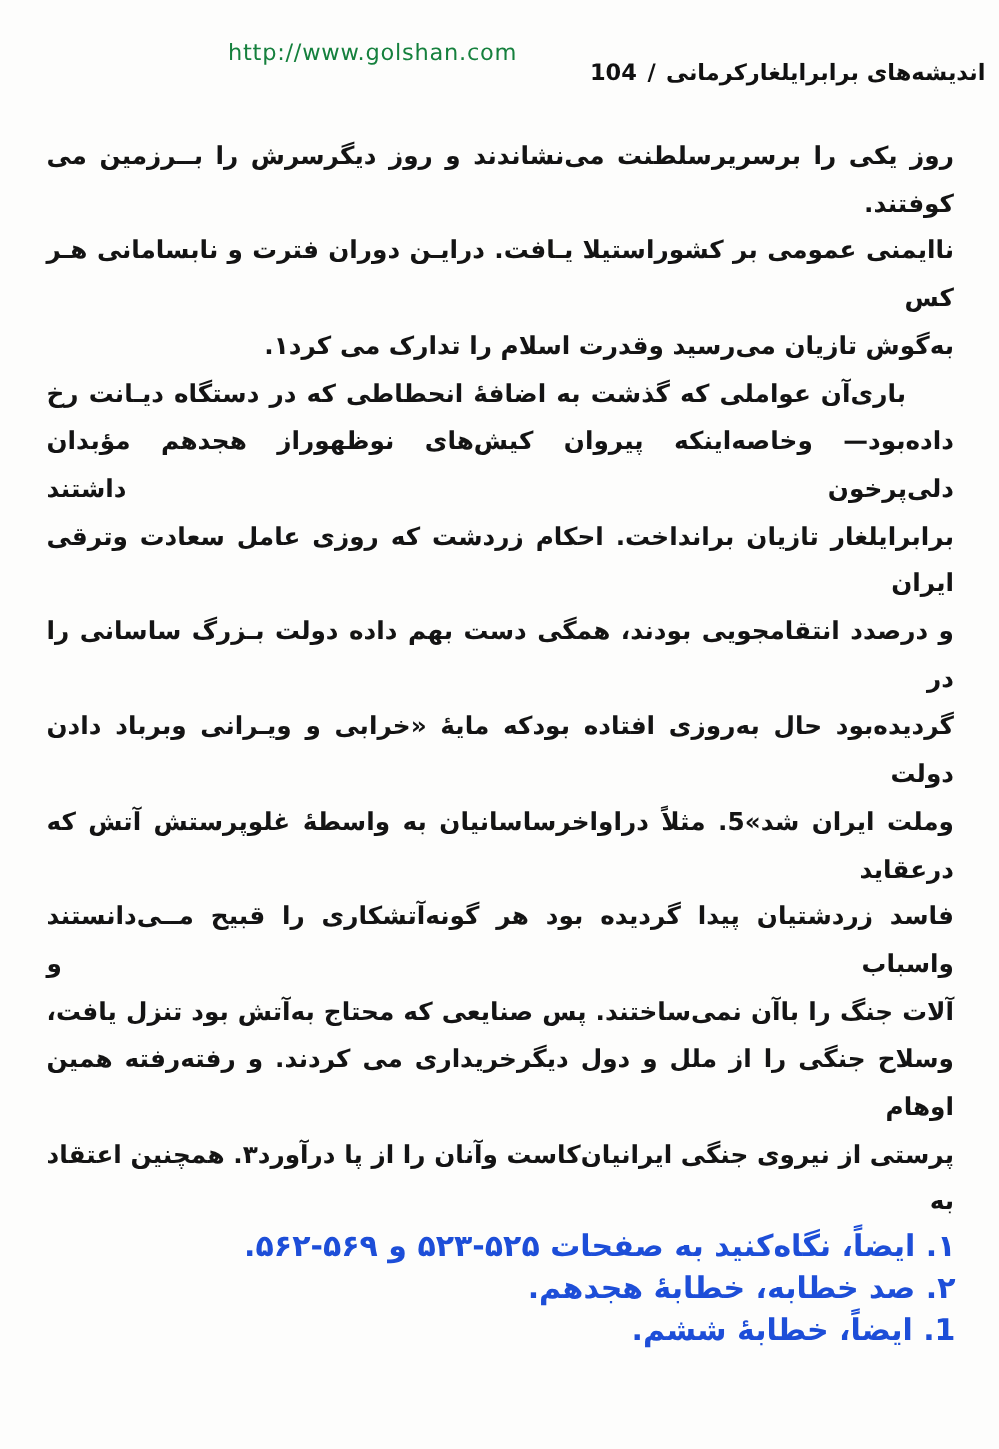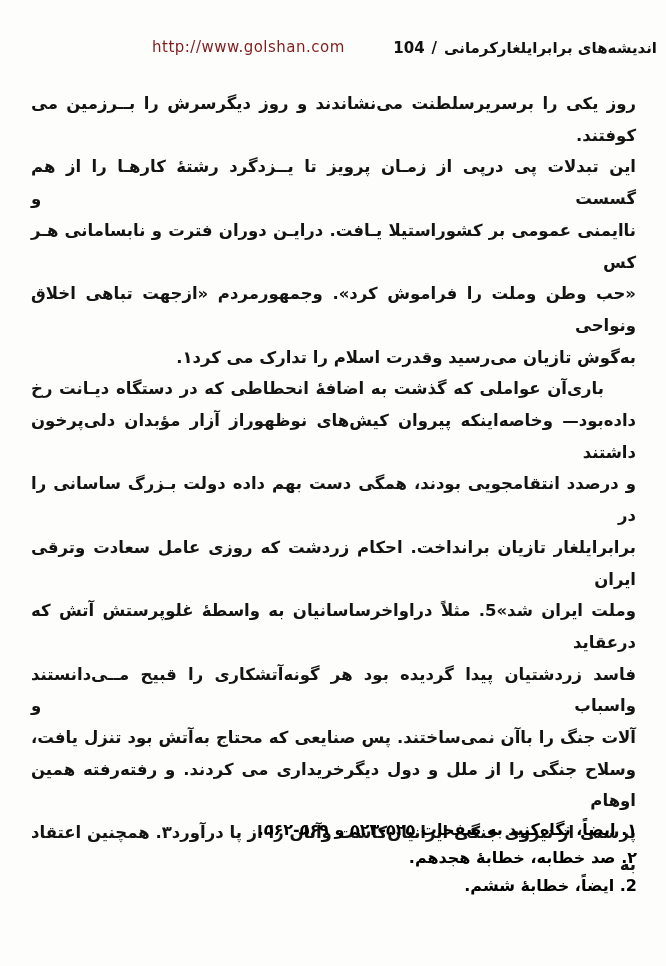--- a/index.html
+++ b/index.html
@@ -12,24 +12,23 @@
     color:#151515;
     overflow:hidden;
     direction:rtl;
   }
   
   .watermark{
     position:absolute;
     top:26px;left:152px;
     direction:ltr;
     font-size:15px;
-    color:#7f1d1d;
+    color:#15803d;
     letter-spacing:.5px;
     font-family:"DejaVu Sans",sans-serif;
-    margin-top:12px;
   }
   .running-head{
     position:absolute;
     top:39px;right:9px;
     display:flex;
     align-items:baseline;
     gap:7px;
     font-size:15px;
     font-weight:bold;
     color:#111;
@@ -54,61 +53,60 @@
     text-align-last:right;
   }
   .line.indent{
     padding-right:32px;
   }
   
   .footnotes{
     position:absolute;
     top:816px;right:29px;left:31px;
     text-align:right;
-    font-size:16px;
+    font-size:20px;
     font-weight:bold;
     line-height:28px;
-    color:#000000;
+    color:#1d4ed8;
   }
   .footnote{white-space:nowrap;}
 </style>
 </head>
 <body>
 
 <div class="page">
 
   <div class="watermark">http://www.golshan.com</div>
 
   <div class="running-head">
     <span>اندیشه‌های برابرایلغار‌کرمانی</span>
     <span>/</span>
     <span>104</span>
   </div>
 
   <div class="body-text">
     <div class="para">
       <div class="line">روز یکی را برسریرسلطنت می‌نشاندند و روز دیگرسرش را بــرزمین می کوفتند.</div>
-      <div class="line">این تبدلات پی درپی از زمـان پرویز تا یــزدگرد رشتهٔ کارهـا را از هم گسست و</div>
       <div class="line">ناایمنی عمومی بر کشوراستیلا یـافت. درایـن دوران فترت و نابسامانی هـر کس</div>
-      <div class="line">«حب وطن وملت را فراموش کرد». وجمهورمردم «ازجهت تباهی اخلاق ونواحی</div>
       <div class="line para-end">به‌گوش تازیان می‌رسید وقدرت اسلام را تدارک می کرد۱.</div>
     </div>
     <div class="para">
       <div class="line indent">باری‌آن عواملی که گذشت به اضافهٔ انحطاطی که در دستگاه دیـانت رخ</div>
-      <div class="line">داده‌بود— وخاصه‌اینکه پیروان کیش‌های نوظهوراز آزار مؤبدان دلی‌پرخون داشتند</div>
+      <div class="line">داده‌بود— وخاصه‌اینکه پیروان کیش‌های نوظهوراز هجدهم مؤبدان دلی‌پرخون داشتند</div>
+      <div class="line">برابرایلغار تازیان برانداخت. احکام زردشت که روزی عامل سعادت وترقی ایران</div>
       <div class="line">و درصدد انتقامجویی بودند، همگی دست بهم داده دولت بـزرگ ساسانی را در</div>
-      <div class="line">برابرایلغار تازیان برانداخت. احکام زردشت که روزی عامل سعادت وترقی ایران</div>
+      <div class="line">گردیده‌بود حال به‌روزی افتاده بودکه مایهٔ «خرابی و ویـرانی وبرباد دادن دولت</div>
       <div class="line">وملت ایران شد»5. مثلاً دراواخرساسانیان به واسطهٔ غلوپرستش آتش که درعقاید</div>
       <div class="line">فاسد زردشتیان پیدا گردیده بود هر گونه‌آتشکاری را قبیح مــی‌دانستند واسباب و</div>
       <div class="line">آلات جنگ را باآن نمی‌ساختند. پس صنایعی که محتاج به‌آتش بود تنزل یافت،</div>
       <div class="line">وسلاح جنگی را از ملل و دول دیگرخریداری می کردند. و رفته‌رفته همین اوهام</div>
       <div class="line">پرستی از نیروی جنگی ایرانیان‌کاست وآنان را از پا درآورد۳. همچنین اعتقاد به</div>
 
     </div>
   </div>
 
   <div class="footnotes">
     <div class="footnote">۱. ایضاً، نگاه‌کنید به صفحات ۵۲۵-۵۲۳ و ۵۶۹-۵۶۲.</div>
     <div class="footnote">۲. صد خطابه، خطابهٔ هجدهم.</div>
-    <div class="footnote">2. ایضاً، خطابهٔ ششم.</div>
+    <div class="footnote">1. ایضاً، خطابهٔ ششم.</div>
   </div>
 
 </div>
 
 </body></html>

